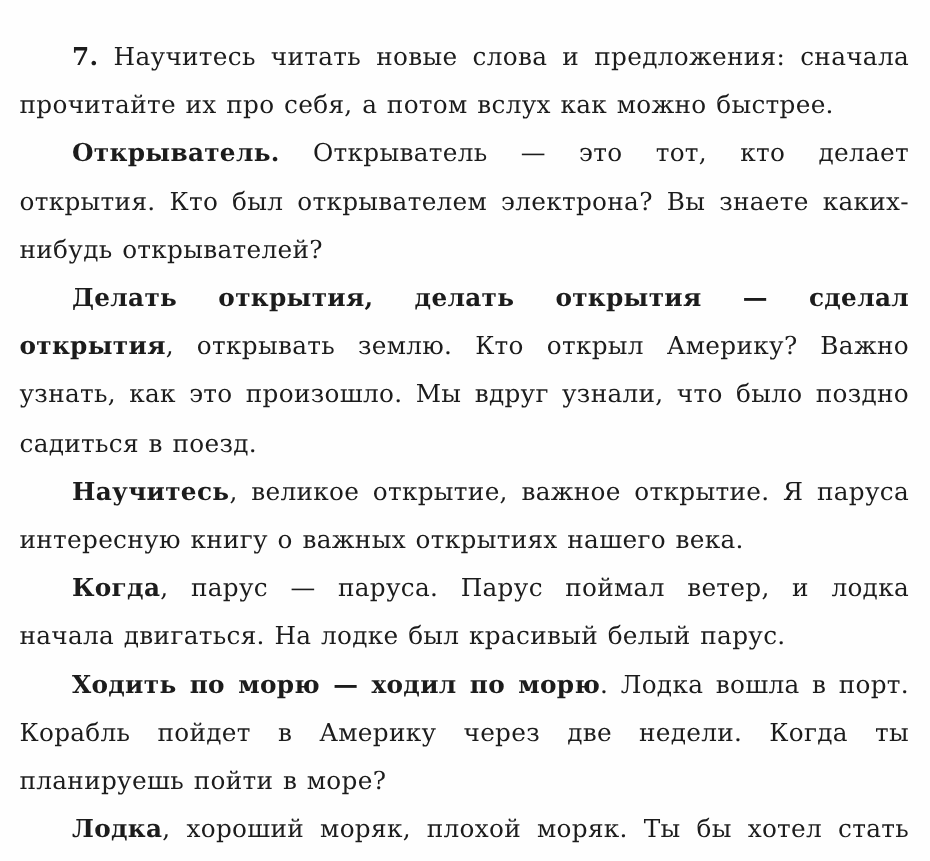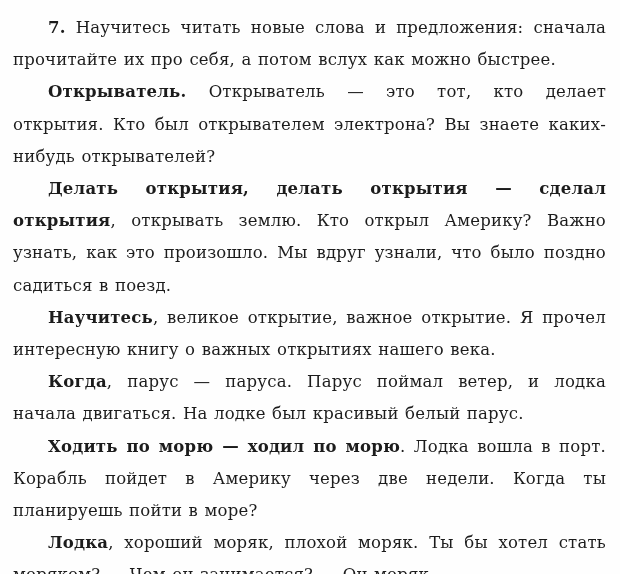--- a/index.html
+++ b/index.html
@@ -10,21 +10,21 @@
   body {
     width: 620px;
     height: 574px;
     overflow: hidden;
     font-family: "DejaVu Serif", serif;
   }
   .page {
     box-sizing: border-box;
     width: 620px;
     height: 574px;
-    padding: 12px 14px 0 13px;
+    padding: 22px 14px 0 13px;
     background: #fefefe;
     color: #1c1c1c;
   }
   .para {
     margin: 0;
     font-size: 16.5px;
     line-height: 32.2px;
     text-align: justify;
     text-indent: 35px;
     letter-spacing: 0.2px;
@@ -38,21 +38,21 @@
 <body>
 
 <div class="page" style="background: rgb(254, 254, 254); color: rgb(28, 28, 28);">
 
     <p class="para"><span class="lead">7.</span><span> Научитесь читать новые слова и предложения: сначала прочитайте их про себя, а потом вслух как можно быстрее.</span></p>
 
     <p class="para"><span class="lead">Открыватель.</span><span> Открыватель — это тот, кто делает открытия. Кто был открывателем электрона? Вы знаете каких-нибудь открывателей?</span></p>
 
     <p class="para"><span class="lead">Делать открытия, делать открытия — сделал открытия</span><span>, открывать землю. Кто открыл Америку? Важно узнать, как это произошло. Мы вдруг узнали, что было поздно садиться в поезд.</span></p>
 
-    <p class="para"><span class="lead">Научитесь</span><span>, великое открытие, важное открытие. Я прочел интересную книгу о важных открытиях нашего века.</span></p>
+    <p class="para"><span class="lead">Научитесь</span><span>, великое открытие, важное открытие. Я паруса интересную книгу о важных открытиях нашего века.</span></p>
 
     <p class="para"><span class="lead">Когда</span><span>, парус — паруса. Парус поймал ветер, и лодка начала двигаться. На лодке был красивый белый парус.</span></p>
 
     <p class="para"><span class="lead">Ходить по морю — ходил по морю</span><span>. Лодка вошла в порт. Корабль пойдет в Америку через две недели. Когда ты планируешь пойти в море?</span></p>
 
     <p class="para"><span class="lead">Лодка</span><span>, хороший моряк, плохой моряк. Ты бы хотел стать моряком? — Чем он занимается? — Он моряк.</span></p>
 
   </div>
 
 </body></html>

